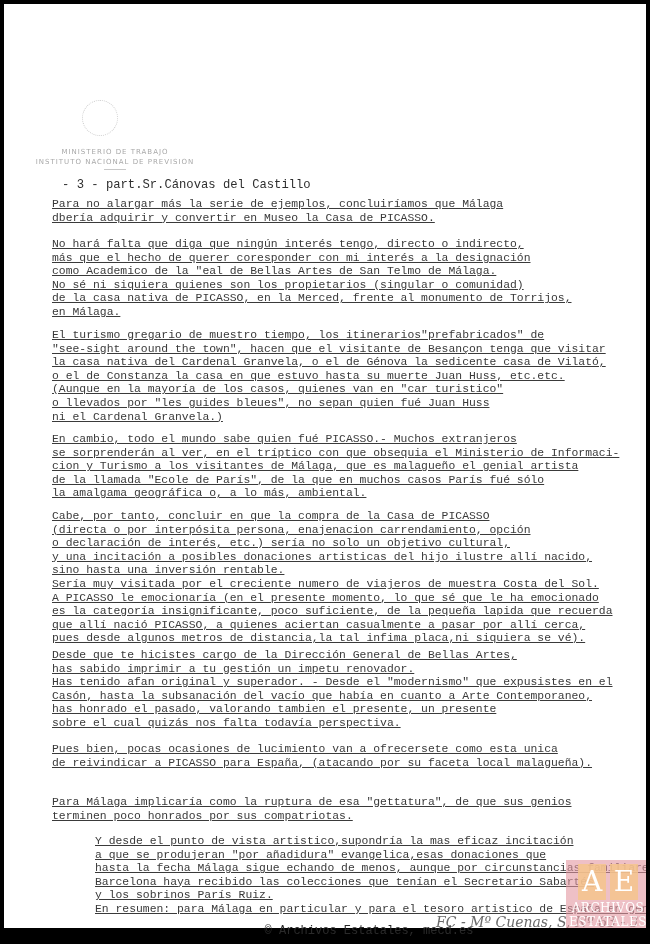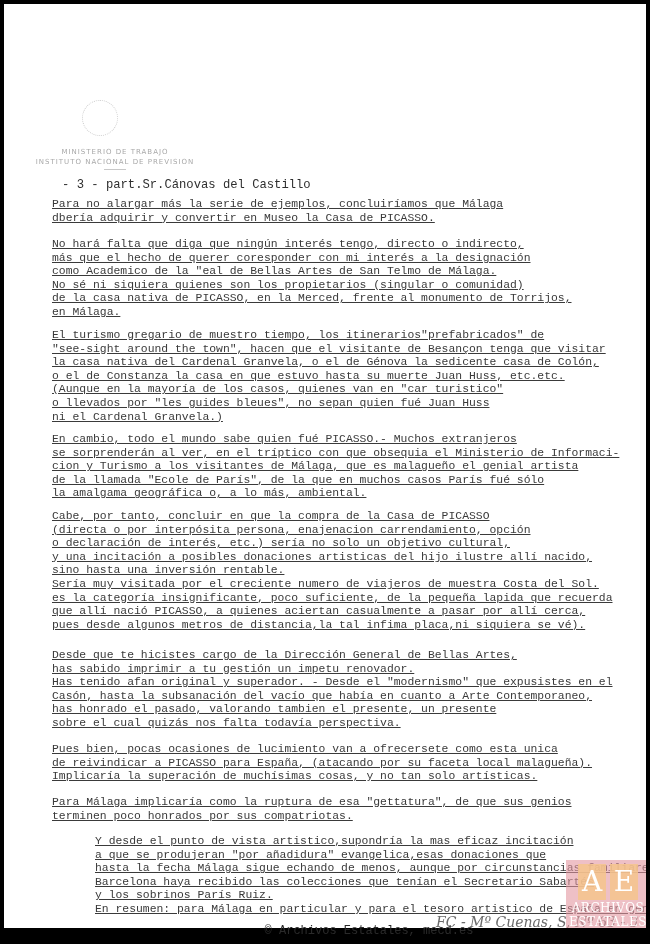--- a/index.html
+++ b/index.html
@@ -71,56 +71,56 @@
         <span class="line">No hará falta que diga que ningún interés tengo, directo o indirecto,</span>
         <span class="line">más que el hecho de querer coresponder con mi interés a la designación</span>
         <span class="line">como Academico de la "eal de Bellas Artes de San Telmo de Málaga.</span>
         <span class="line">No sé ni siquiera quienes son los propietarios (singular o comunidad)</span>
         <span class="line">de la casa nativa de PICASSO, en la Merced, frente al monumento de Torrijos,</span>
         <span class="line">en Málaga.</span>
       </div>
       <div class="para" style="top: 325px;">
         <span class="line">El turismo gregario de muestro tiempo, los itinerarios"prefabricados" de</span>
         <span class="line">"see-sight around the town", hacen que el visitante de Besançon tenga que visitar</span>
-        <span class="line">la casa nativa del Cardenal Granvela, o el de Génova la sedicente casa de Colón,</span>
+        <span class="line">la casa nativa del Cardenal Granvela, o el de Génova la sedicente casa de Vilató,</span>
         <span class="line">o el de Constanza la casa en que estuvo hasta su muerte Juan Huss, etc.etc.</span>
         <span class="line">(Aunque en la mayoría de los casos, quienes van en "car turistico"</span>
         <span class="line">o llevados por "les guides bleues", no sepan quien fué Juan Huss</span>
         <span class="line">ni el Cardenal Granvela.)</span>
       </div>
       <div class="para" style="top: 429px;">
         <span class="line">En cambio, todo el mundo sabe quien fué PICASSO.- Muchos extranjeros</span>
         <span class="line">se sorprenderán al ver, en el tríptico con que obsequia el Ministerio de Informaci-</span>
         <span class="line">cion y Turismo a los visitantes de Málaga, que es malagueño el genial artista</span>
         <span class="line">de la llamada "Ecole de París", de la que en muchos casos París fué sólo</span>
         <span class="line">la amalgama geográfica o, a lo más, ambiental.</span>
       </div>
       <div class="para" style="top: 506px;">
         <span class="line">Cabe, por tanto, concluir en que la compra de la Casa de PICASSO</span>
         <span class="line">(directa o por interpósita persona, enajenacion carrendamiento, opción</span>
         <span class="line">o declaración de interés, etc.) sería no solo un objetivo cultural,</span>
         <span class="line">y una incitación a posibles donaciones artisticas del hijo ilustre allí nacido,</span>
         <span class="line">sino hasta una inversión rentable.</span>
         <span class="line">Sería muy visitada por el creciente numero de viajeros de muestra Costa del Sol.</span>
+        <span class="line">A PICASSO le emocionaría (en el presente momento, lo que sé que le ha emocionado</span>
         <span class="line">es la categoría insignificante, poco suficiente, de la pequeña lapida que recuerda</span>
         <span class="line">que allí nació PICASSO, a quienes aciertan casualmente a pasar por allí cerca,</span>
         <span class="line">pues desde algunos metros de distancia,la tal infima placa,ni siquiera se vé).</span>
       </div>
       <div class="para" style="top: 645px;">
         <span class="line">Desde que te hicistes cargo de la Dirección General de Bellas Artes,</span>
         <span class="line">has sabido imprimir a tu gestión un impetu renovador.</span>
         <span class="line">Has tenido afan original y superador. - Desde el "modernismo" que expusistes en el</span>
         <span class="line">Casón, hasta la subsanación del vacío que había en cuanto a Arte Contemporaneo,</span>
         <span class="line">has honrado el pasado, valorando tambien el presente, un presente</span>
         <span class="line">sobre el cual quizás nos falta todavía perspectiva.</span>
       </div>
       <div class="para" style="top: 739px;">
         <span class="line">Pues bien, pocas ocasiones de lucimiento van a ofrecersete como esta unica</span>
         <span class="line">de reivindicar a PICASSO para España, (atacando por su faceta local malagueña).</span>
-        <span class="line">Implicaría la superación de muchísimas cosas, y no tan solo artísticas.</span>
       </div>
       <div class="para" style="top: 792px;">
         <span class="line">Para Málaga implicaría como la ruptura de esa "gettatura", de que sus genios</span>
         <span class="line">terminen poco honrados por sus compatriotas.</span>
       </div>
       <div class="para" style="top: 831px; margin-left: 43px;">
         <span class="line">Y desde el punto de vista artistico,supondría la mas eficaz incitación</span>
         <span class="line">a que se produjeran "por añadidura" evangelica,esas donaciones que</span>
         <span class="line">hasta la fecha Málaga sigue echando de menos, aunque por circunstancias familiares</span>
         <span class="line">Barcelona haya recibido las colecciones que tenían el Secretario Sabartés</span>

